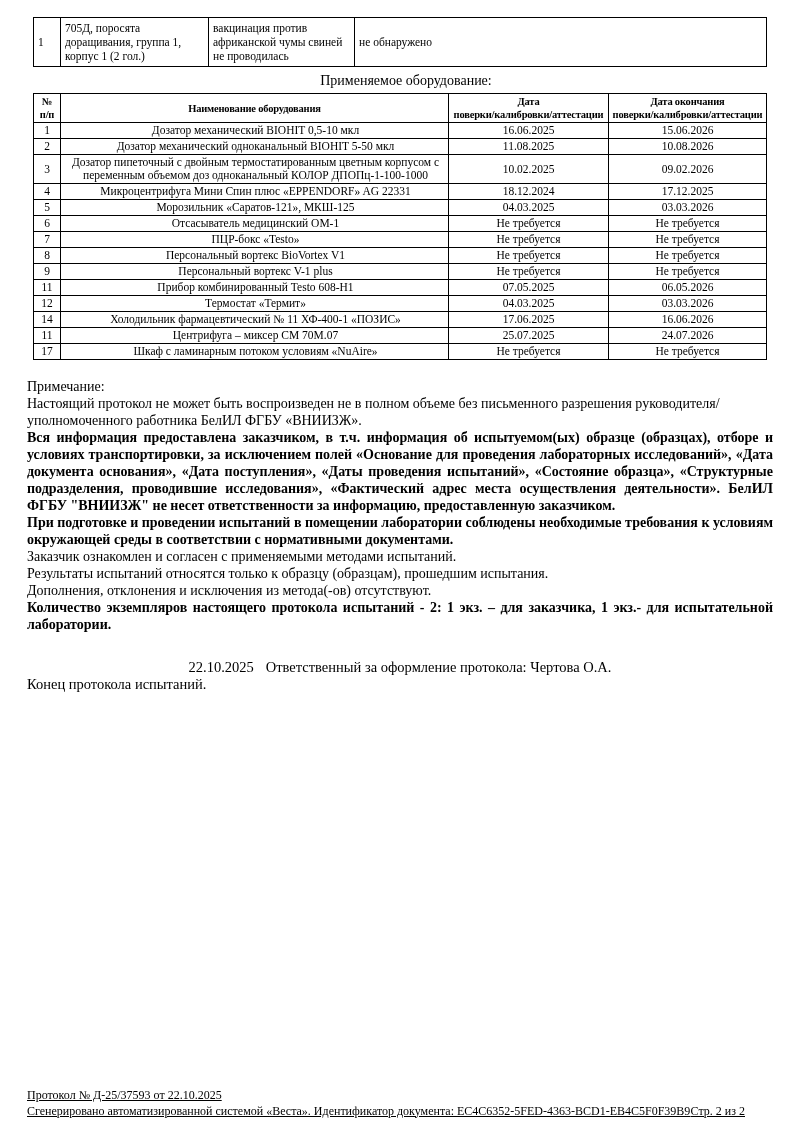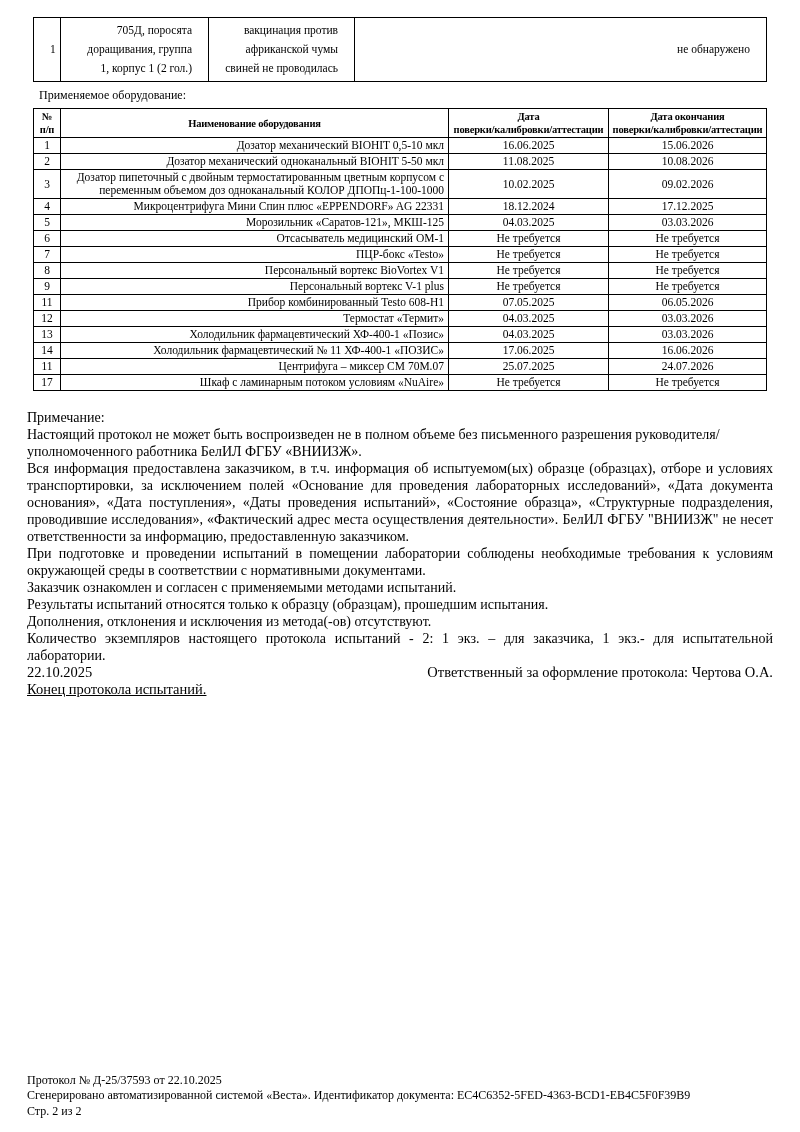--- a/index.html
+++ b/index.html
@@ -9,60 +9,61 @@
     font-family: "Liberation Serif", "DejaVu Serif", serif;
     position: relative; overflow: hidden;
   }
   .content { padding: 17px 27px 0 27px; }
 
   table { border-collapse: collapse; table-layout: fixed; width: 734px; margin: 0 6px; }
   td, th { border: 1px solid #000; overflow: hidden; }
 
   
   .results-table td {
-    font-size: 11.5px; line-height: 19px; text-align: right;
-    vertical-align: middle; padding: 3px 16px;
+    font-size: 11.5px; line-height: 14px; text-align: left;
+    vertical-align: middle; padding: 3px 4px;
   }
 
   
   .equip-heading {
-    font-size: 12px; font-weight: normal; line-height: 19px;
+    font-size: 14px; font-weight: normal; line-height: 19px;
     margin: 4px 0 3px 12px;
+    text-align: center;
   }
 
   
   .equip-table th {
     font-size: 10.5px; line-height: 13px; font-weight: bold;
     text-align: center; vertical-align: middle; padding: 1px 2px;
     letter-spacing: -0.2px;
   }
   .equip-table td {
     font-size: 11.5px; line-height: 13px; text-align: center;
     vertical-align: middle; padding: 1px 4px;
   }
-  .equip-table td.name { text-align: right; padding-left: 6px; }
+  .equip-table td.name { text-align: center; padding-left: 6px; }
 
   
   .notes { margin-top: 18px; }
   .notes p { margin: 0; font-size: 14px; line-height: 17px; }
-  .notes p.just { text-align: justify; }
+  .notes p.just { text-align: justify; font-weight: bold; }
 
   
   .sig-row {
-    display: flex; justify-content: space-between; align-items: baseline;
-    font-size: 14.5px; line-height: 17px; gap: 12px;
-  }
-  .end-line { font-size: 14.5px; line-height: 17px; margin: 0; text-decoration: underline; }
+    display: flex; justify-content: center; align-items: baseline;
+    margin-top: 26px; font-size: 14.5px; line-height: 17px; gap: 12px;
+  }
+  .end-line { font-size: 14.5px; line-height: 17px; margin: 0; }
 
   
   .footer {
     position: absolute; left: 27px; bottom: 13px; width: 718px;
-    font-size: 12px; line-height: 15.5px;
-  }
-  .footer-line2 { display: flex; justify-content: space-between; flex-direction: column; }
+    font-size: 12px; line-height: 15.5px; text-decoration: underline;
+  }
+  .footer-line2 { display: flex; justify-content: space-between; }
 </style>
 </head>
 <body>
 
 <div class="content">
 
   <table class="results-table">
     <colgroup>
       <col style="width:27px">
         <col style="width:148px">
@@ -166,26 +167,20 @@
           <td>07.05.2025</td>
           <td>06.05.2026</td>
         </tr>
         <tr>
           <td>12</td>
           <td class="name">Термостат «Термит»</td>
           <td>04.03.2025</td>
           <td>03.03.2026</td>
         </tr>
         <tr>
-          <td>13</td>
-          <td class="name">Холодильник фармацевтический ХФ-400-1 «Позис»</td>
-          <td>04.03.2025</td>
-          <td>03.03.2026</td>
-        </tr>
-        <tr>
           <td>14</td>
           <td class="name">Холодильник фармацевтический № 11 ХФ-400-1 «ПОЗИС»</td>
           <td>17.06.2025</td>
           <td>16.06.2026</td>
         </tr>
         <tr>
           <td>11</td>
           <td class="name">Центрифуга – миксер СМ 70М.07</td>
           <td>25.07.2025</td>
           <td>24.07.2026</td>

